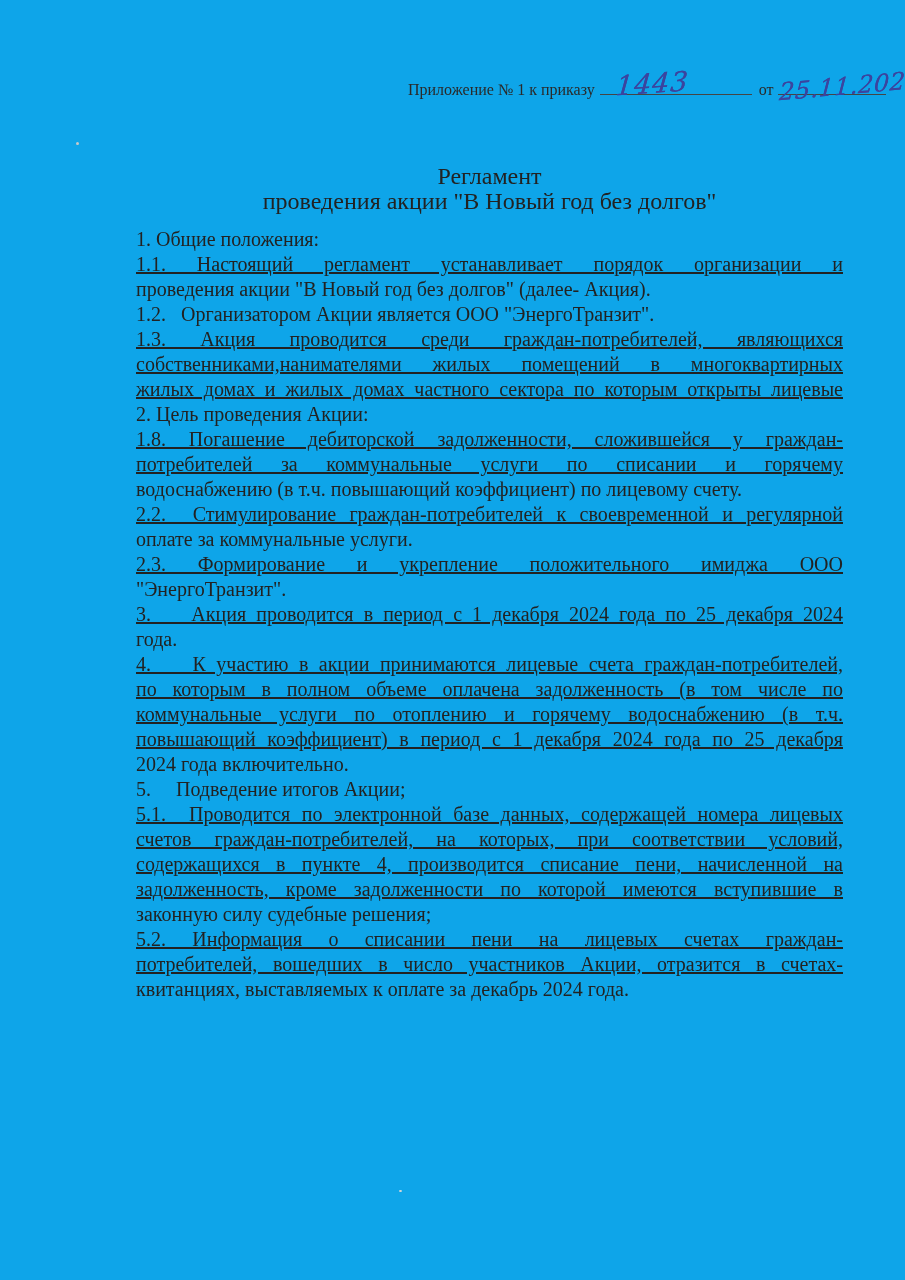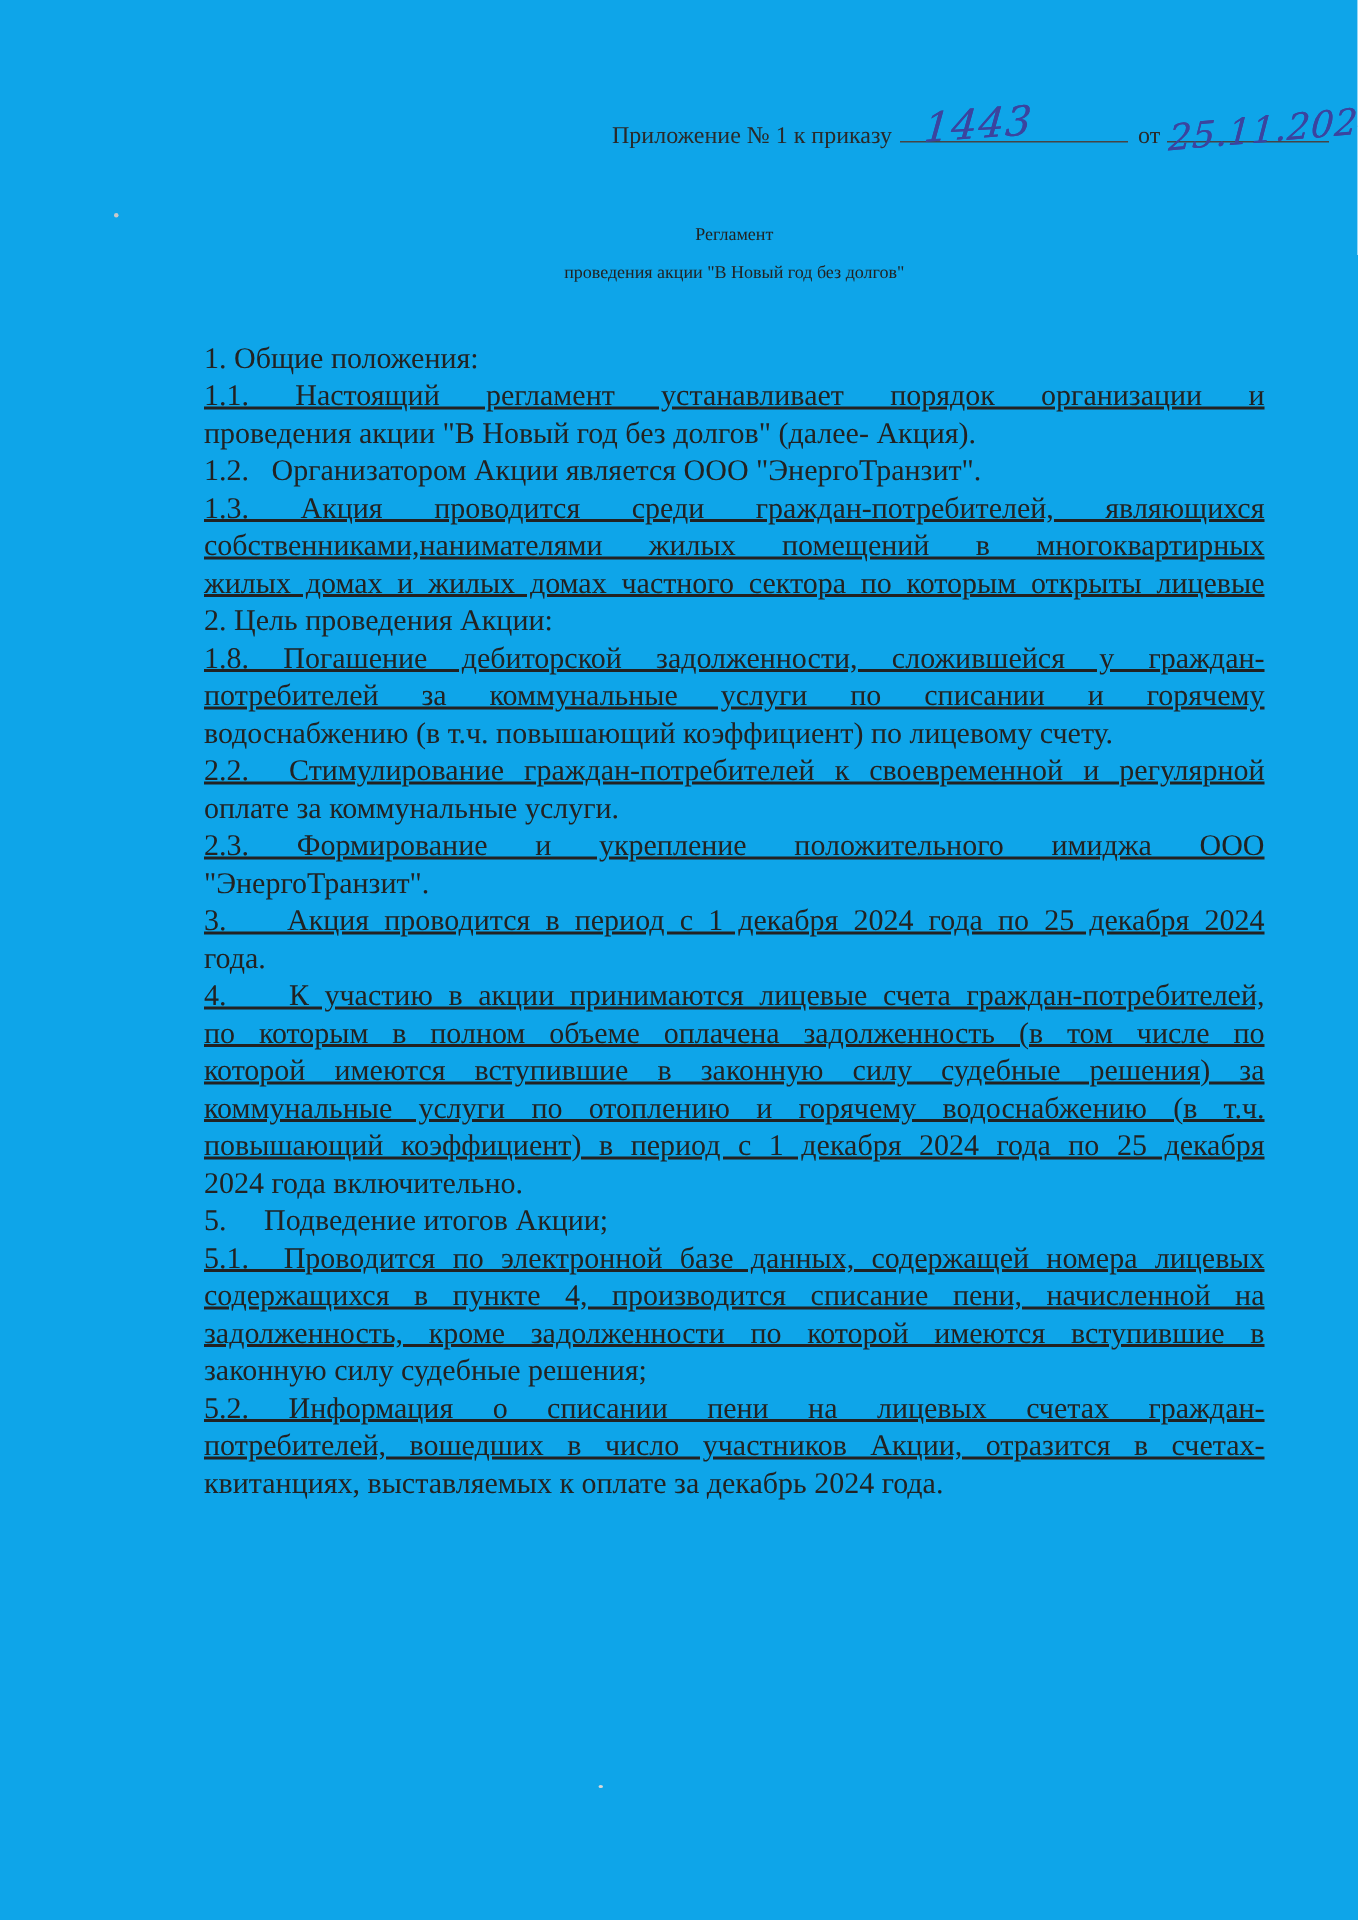--- a/index.html
+++ b/index.html
@@ -24,22 +24,22 @@
   .ot{margin-left:7px;}
   .ink{
     position:absolute;white-space:nowrap;
     font-family:"DejaVu Serif",serif;font-style:italic;
     text-shadow:0 0 .4px currentColor;
   }
   .ink1{left:16px;bottom:-5px;font-size:27px;transform:rotate(-4deg) skewX(-9deg);letter-spacing:1px;}
   .ink2{left:1px;bottom:-6px;font-size:24px;transform:rotate(-5deg) skewX(-9deg);letter-spacing:.5px;}
   
   .title{
-    position:absolute;top:144px;left:136px;width:707px;
-    text-align:center;font-size:12px;line-height:25px;color:#222;
+    position:absolute;top:164px;left:136px;width:707px;
+    text-align:center;font-size:24px;line-height:25px;color:#222;
   }
   
   .docbody{
     position:absolute;top:227px;left:136px;width:707px;
     font-size:20px;line-height:25px;color:#222;
   }
   .jline{text-align:justify;text-align-last:justify;text-decoration:underline;}
   .lline{text-align:right;text-align-last:left;}
   
   .speck{position:absolute;border-radius:50%;}
@@ -80,26 +80,26 @@
       <div class="jline">потребителей за коммунальные услуги по списании и горячему</div>
       <div class="lline">водоснабжению (в т.ч. повышающий коэффициент) по лицевому счету.</div>
       <div class="jline">2.2.&nbsp; Стимулирование граждан-потребителей к своевременной и регулярной</div>
       <div class="lline">оплате за коммунальные услуги.</div>
       <div class="jline">2.3. Формирование и укрепление положительного имиджа ООО</div>
       <div class="lline">"ЭнергоТранзит".</div>
       <div class="jline">3.&nbsp;&nbsp;&nbsp; Акция проводится в период с 1 декабря 2024 года по 25 декабря 2024</div>
       <div class="lline">года.</div>
       <div class="jline">4.&nbsp;&nbsp;&nbsp; К участию в акции принимаются лицевые счета граждан-потребителей,</div>
       <div class="jline">по которым в полном объеме оплачена задолженность (в том числе по</div>
-      <div class="jline">которой имеются вступившие в законную силу судебные решения) за</div>
       <div class="jline">коммунальные услуги по отоплению и горячему водоснабжению (в т.ч.</div>
       <div class="jline">повышающий коэффициент) в период с 1 декабря 2024 года по 25 декабря</div>
       <div class="lline">2024 года включительно.</div>
       <div class="lline">5.&nbsp;&nbsp;&nbsp;&nbsp;&nbsp;Подведение итогов Акции;</div>
       <div class="jline">5.1.&nbsp; Проводится по электронной базе данных, содержащей номера лицевых</div>
+      <div class="jline">счетов граждан-потребителей, на которых, при соответствии условий,</div>
       <div class="jline">содержащихся в пункте 4, производится списание пени, начисленной на</div>
       <div class="jline">задолженность, кроме задолженности по которой имеются вступившие в</div>
       <div class="lline">законную силу судебные решения;</div>
       <div class="jline">5.2. Информация о списании пени на лицевых счетах граждан-</div>
       <div class="jline">потребителей, вошедших в число участников Акции, отразится в счетах-</div>
       <div class="lline">квитанциях, выставляемых к оплате за декабрь 2024 года.</div>
     </div>
 
   <div class="speck s1"></div>
   <div class="speck s2"></div>

